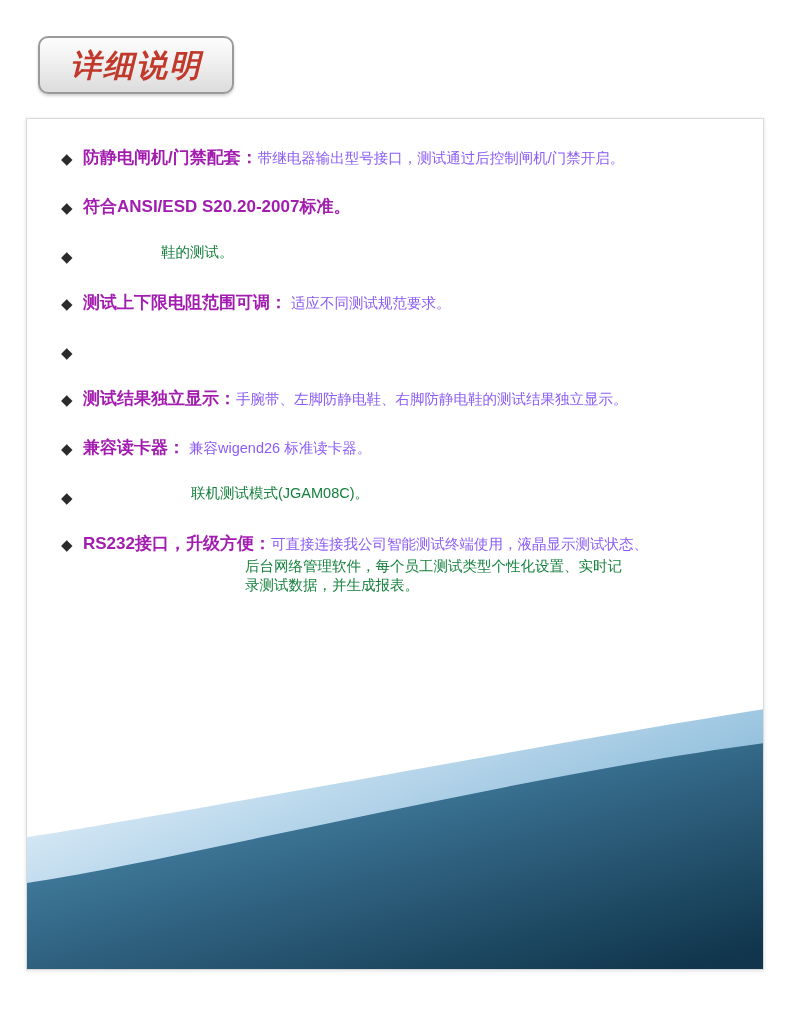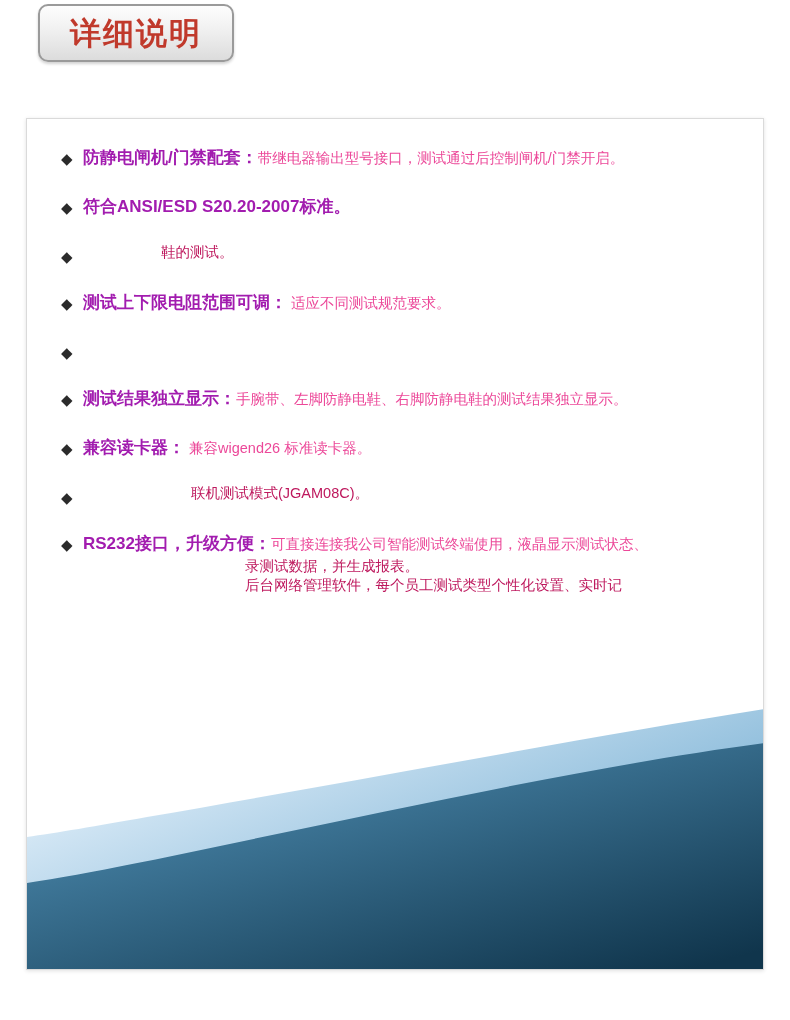--- a/index.html
+++ b/index.html
@@ -13,30 +13,31 @@
     width: 790px;
     height: 1020px;
     background: #ffffff;
     overflow: hidden;
   }
 
   
   #title-badge {
     position: absolute;
     left: 38px;
-    top: 4px;
+    top: 36px;
     width: 196px;
     height: 58px;
     border: 2px solid #9a9a9a;
     border-radius: 10px;
     background: linear-gradient(to bottom, #fdfdfd 0%, #f0f0f0 45%, #dcdcdc 100%);
     box-shadow: 0 2px 3px rgba(0,0,0,0.18);
     display: flex;
     align-items: center;
     justify-content: center;
+    font-style: italic;
   }
   #title-badge .title-text {
     font-size: 31px;
     font-weight: bold;
     color: #c0392b;
     letter-spacing: 2px;
     line-height: 1;
   }
 
   
@@ -79,25 +80,25 @@
     line-height: 26px;
     color: #1d1d1d;
   }
   .lead {
     font-size: 17px;
     font-weight: bold;
     color: #a21caf;
   }
   .rest {
     font-size: 14.5px;
-    color: #ec4899;
+    color: #8b5cf6;
   }
   .cont {
     font-size: 14.5px;
-    color: #be185d;
+    color: #15803d;
     display: block;
   }
   .indent-2 { padding-left: 78px; }
   .indent-3 { padding-left: 108px; }
   .indent-4 { padding-left: 162px; }
 
   
   #wave {
     position: absolute;
     left: 0;
@@ -184,22 +185,22 @@
           <span class="cont indent-3">联机测试模式(JGAM08C)。</span>
         </div>
       </div>
 
       <div class="feature-row">
         <span class="diamond">◆</span>
         <div class="feature-body">
           <div class="feature-line">
             <span class="lead">RS232接口，升级方便：</span><span class="rest">可直接连接我公司智能测试终端使用，液晶显示测试状态、</span>
           </div>
+          <span class="cont indent-4">后台网络管理软件，每个员工测试类型个性化设置、实时记</span>
           <span class="cont indent-4">录测试数据，并生成报表。</span>
-          <span class="cont indent-4">后台网络管理软件，每个员工测试类型个性化设置、实时记</span>
         </div>
       </div>
 
     </div>
 
     <svg id="wave" viewBox="0 0 738 260" preserveAspectRatio="none">
       <defs>
         <linearGradient id="gradLight" x1="0" y1="0" x2="1" y2="0.6">
           <stop offset="0%" stop-color="#ffffff"></stop>
           <stop offset="35%" stop-color="#cfe4f3"></stop>

